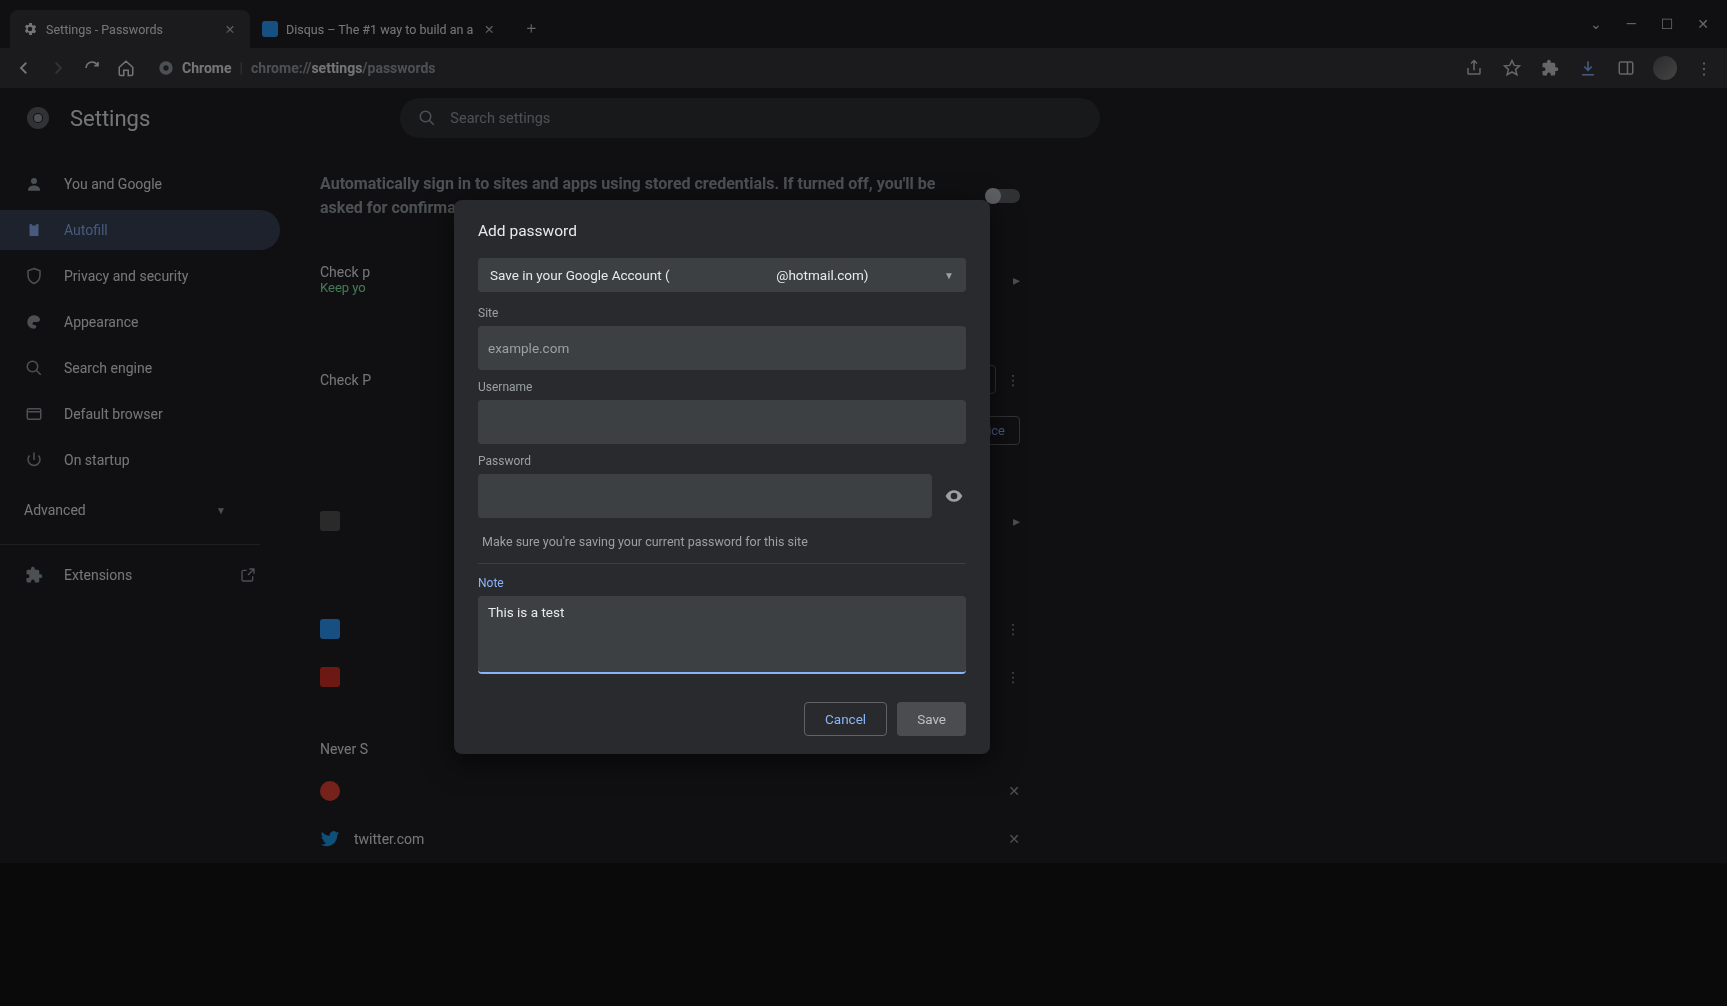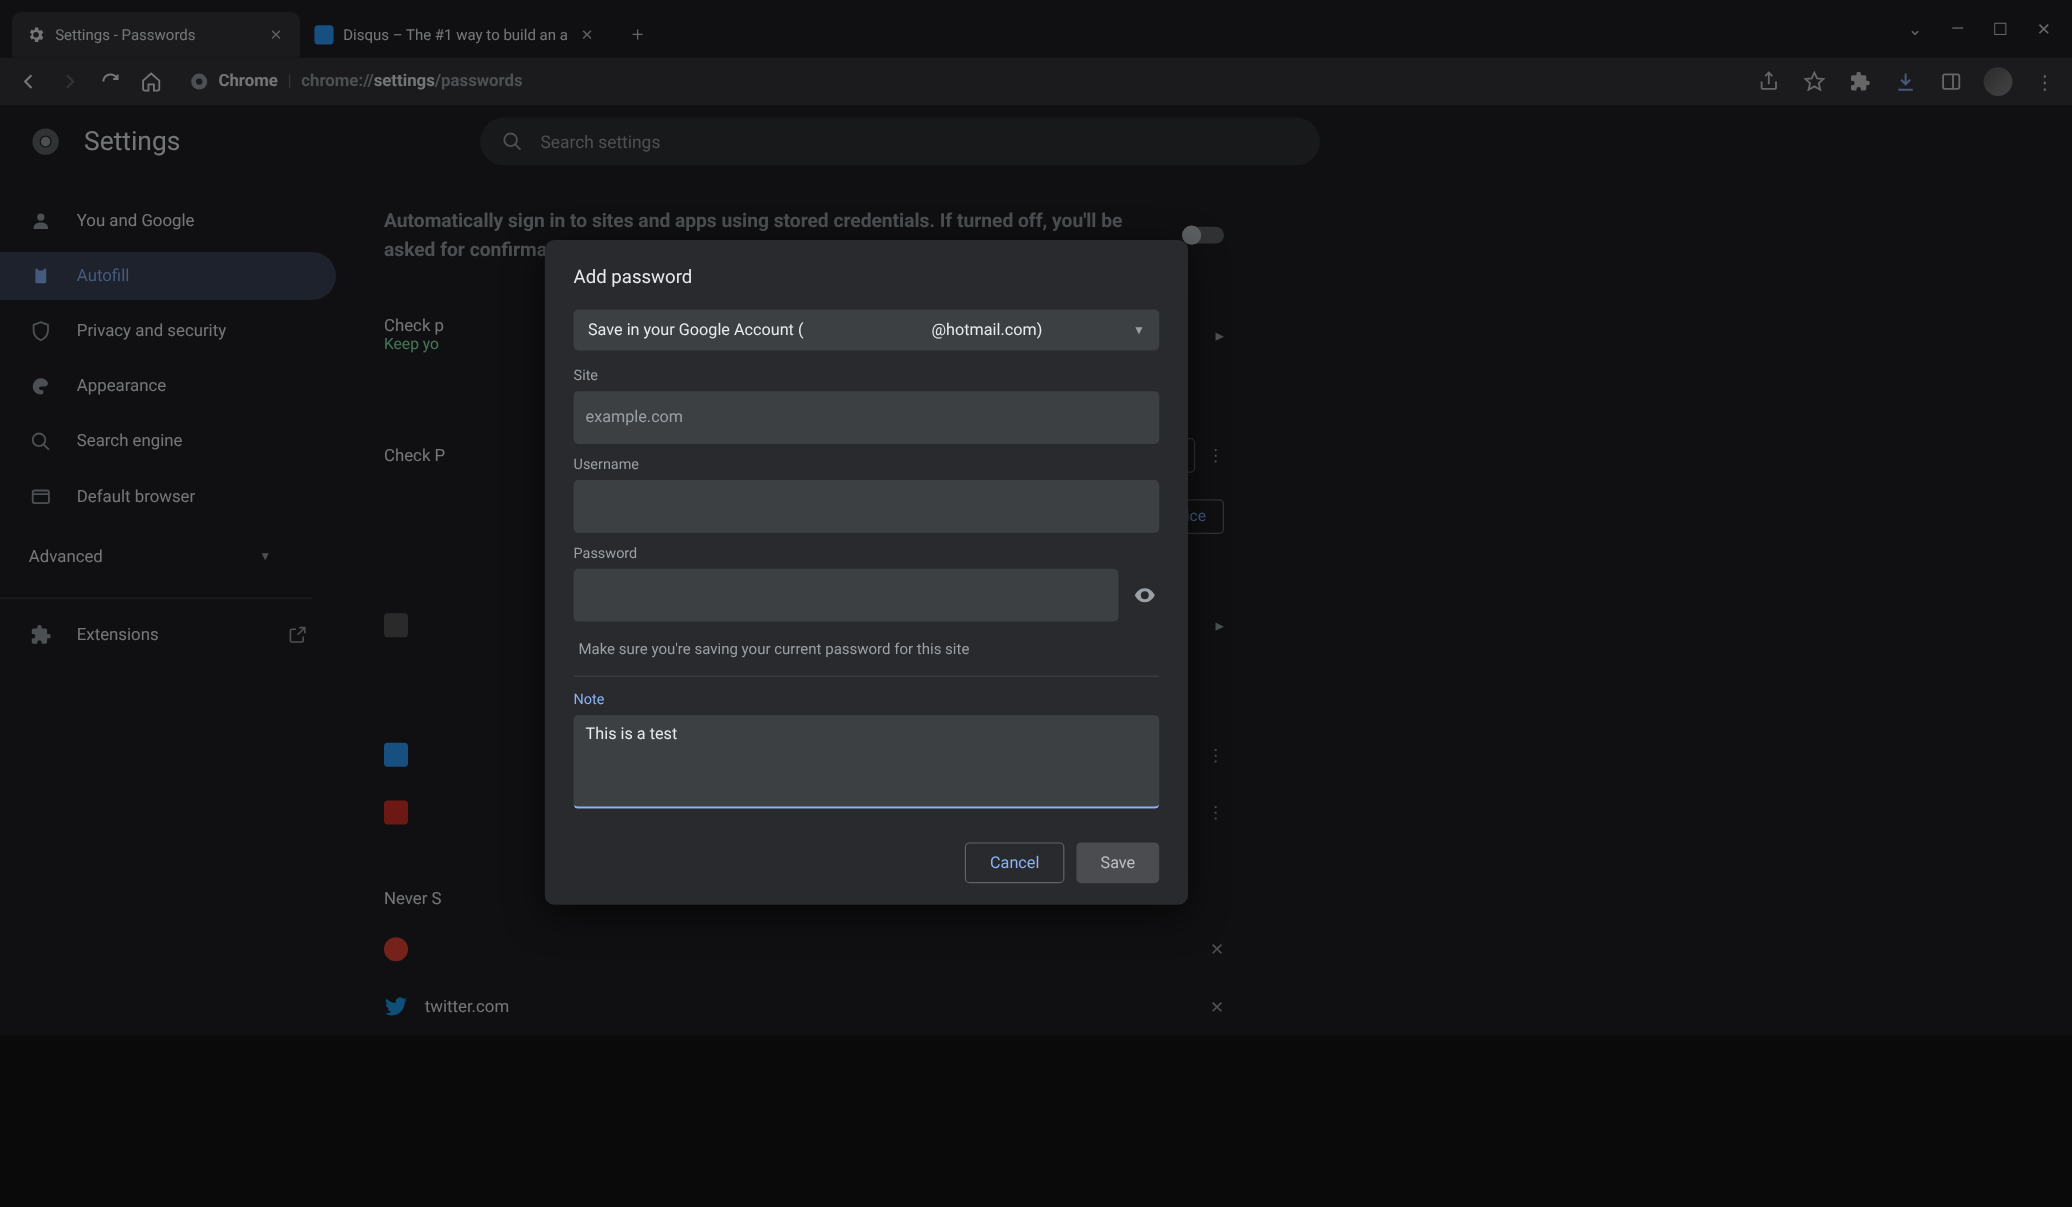--- a/index.html
+++ b/index.html
@@ -238,20 +238,28 @@
     </div>
     <div class="side-item">
       <span class="sicon">
             <svg width="18" height="18" viewBox="0 0 24 24" fill="none" stroke="#9aa0a6" stroke-width="2">
               <rect x="3" y="5" width="18" height="14" rx="2"></rect>
               <path d="M3 9h18"></path>
             </svg>
           </span>
       <span>Default browser</span>
     </div>
+    <div class="side-item">
+      <span class="sicon">
+            <svg width="18" height="18" viewBox="0 0 24 24" fill="none" stroke="#9aa0a6" stroke-width="2">
+              <path d="M12 2v10M6 6a8 8 0 1012 0"></path>
+            </svg>
+          </span>
+      <span>On startup</span>
+    </div>
     <div class="advanced">
       <span>Advanced</span>
       <span style="font-size:10px;color:#9aa0a6">▼</span>
     </div>
     <div class="divider"></div>
     <div class="side-item">
       <span class="sicon">
             <svg width="18" height="18" viewBox="0 0 24 24" fill="#9aa0a6">
               <path d="M20.5 11H19V7a2 2 0 00-2-2h-4V3.5a2.5 2.5 0 00-5 0V5H4a2 2 0 00-2 2v4h1.5a2.5 2.5 0 010 5H2v4a2 2 0 002 2h4v-1.5a2.5 2.5 0 015 0V22h4a2 2 0 002-2v-4h1.5a2.5 2.5 0 000-5z"></path>
             </svg>

